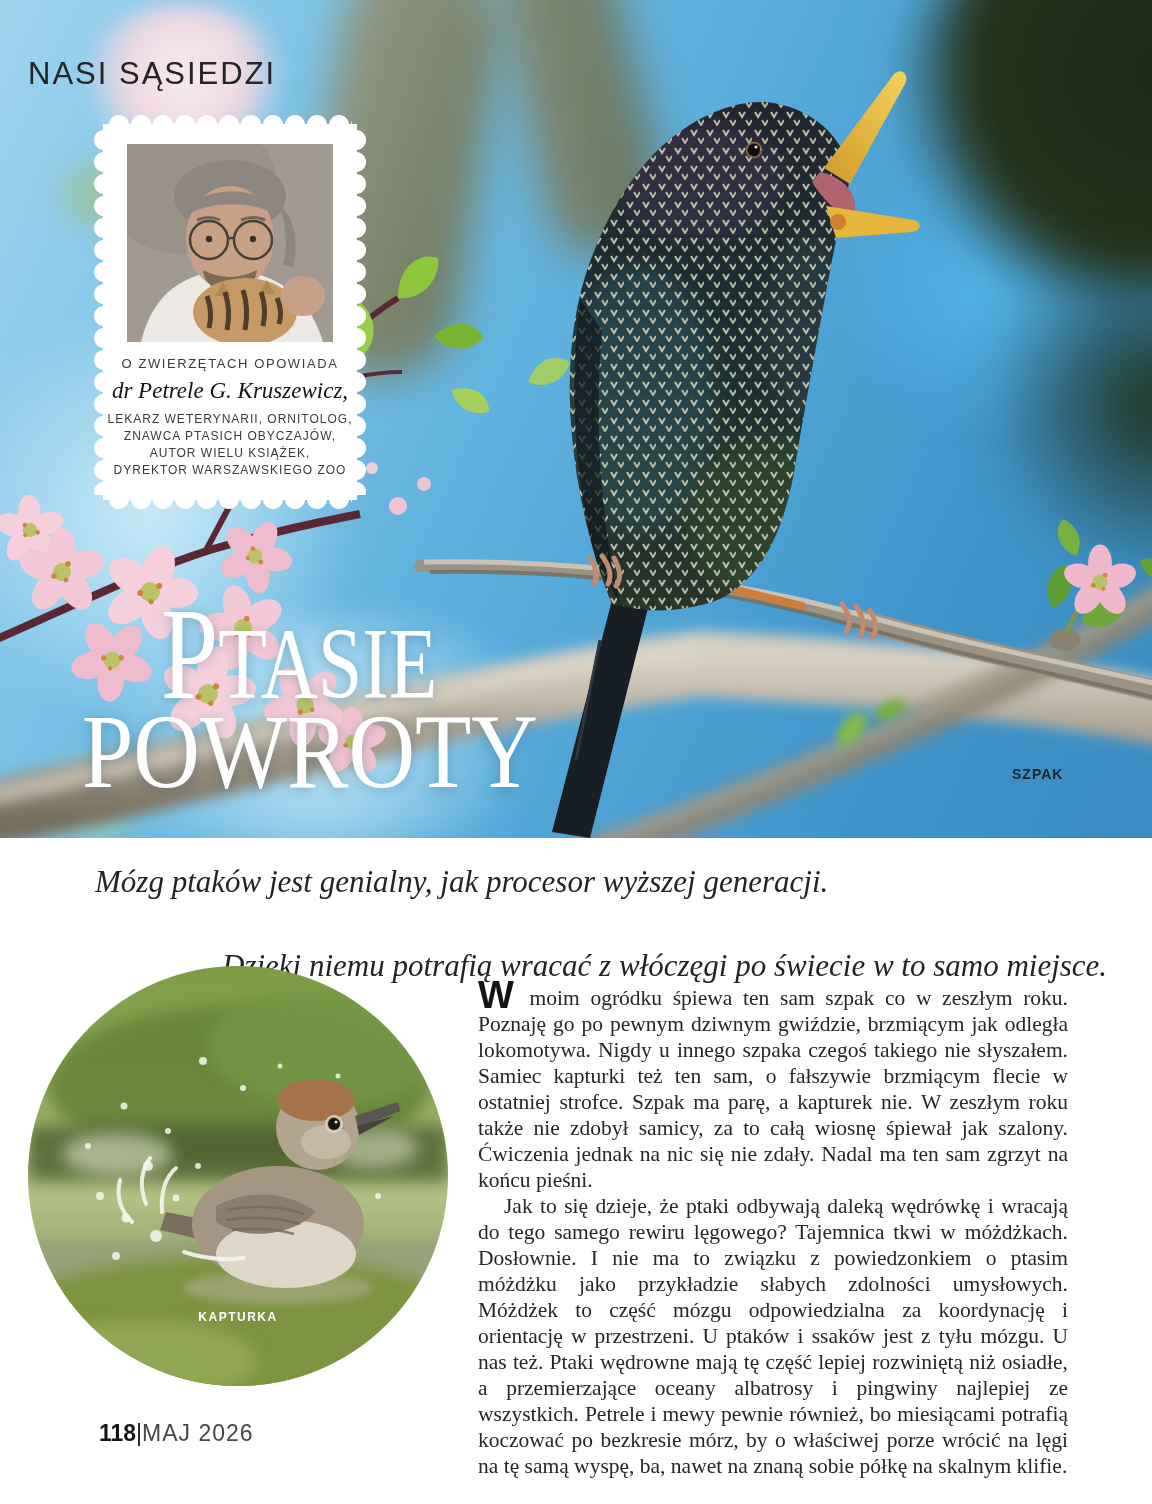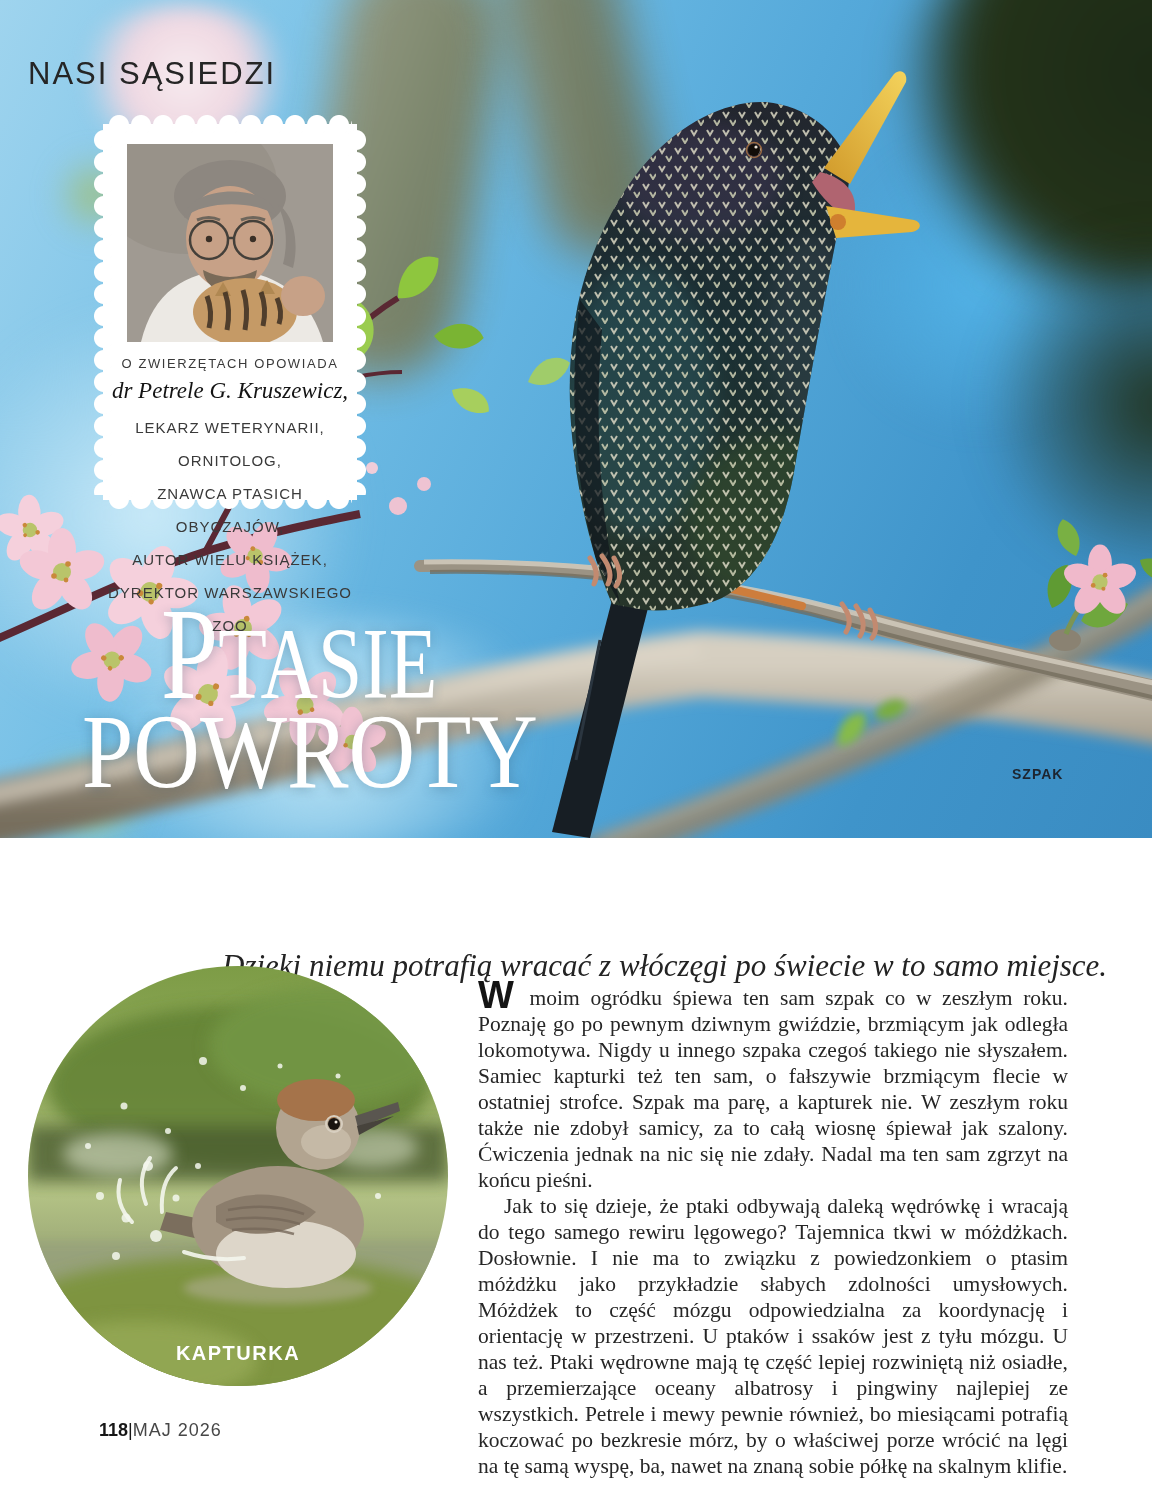--- a/index.html
+++ b/index.html
@@ -44,39 +44,39 @@
   .author-card{position:absolute;left:103px;top:124px;width:254px;height:376px;background:#fff;}
   .sc{position:absolute;}
   .sc-t{top:-9px;left:5px;right:5px;height:18px;background-image:radial-gradient(circle at 11px 10px,#fff 9.5px,rgba(255,255,255,0) 10.5px);background-size:22px 18px;background-repeat:repeat-x;}
   .sc-b{bottom:-9px;left:5px;right:5px;height:18px;background-image:radial-gradient(circle at 11px 8px,#fff 9.5px,rgba(255,255,255,0) 10.5px);background-size:22px 18px;background-repeat:repeat-x;}
   .sc-l{left:-9px;top:5px;bottom:5px;width:18px;background-image:radial-gradient(circle at 10px 11px,#fff 9.5px,rgba(255,255,255,0) 10.5px);background-size:18px 22px;background-repeat:repeat-y;}
   .sc-r{right:-9px;top:5px;bottom:5px;width:18px;background-image:radial-gradient(circle at 8px 11px,#fff 9.5px,rgba(255,255,255,0) 10.5px);background-size:18px 22px;background-repeat:repeat-y;}
   .portrait{position:absolute;left:24px;top:20px;width:206px;height:198px;overflow:hidden;}
   .card-text{position:absolute;left:0;right:0;top:232px;text-align:center;color:#3a3a3a;}
   .card-intro{font-size:13px;letter-spacing:1.6px;margin-bottom:7px;text-align:center;}
   .card-name{font-family:"Liberation Serif",serif;font-style:italic;font-size:23px;color:#141414;margin-bottom:7px;}
-  .card-cred{font-size:15px;letter-spacing:1px;line-height:33px;}
+  .card-cred{font-size:12px;letter-spacing:1px;line-height:17px;}
   
   .lede-line{position:absolute;font-family:"Liberation Serif",serif;font-style:italic;
              font-size:31px;color:#232323;white-space:nowrap;}
   .lede-1{left:95px;top:864px;}
   .lede-2{left:222px;top:948px;text-align:center;}
   
   .circle-photo{position:absolute;left:28px;top:966px;width:420px;height:420px;border-radius:50%;overflow:hidden;}
-  .circle-caption{position:absolute;left:28px;top:1342px;width:420px;text-align:center;
-                  font-size:20px;font-weight:700;letter-spacing:1.5px;color:#ffffff;}
+  .circle-caption{position:absolute;left:28px;top:1310px;width:420px;text-align:center;
+                  font-size:12px;font-weight:700;letter-spacing:1.5px;color:#ffffff;}
   .article{position:absolute;left:478px;top:985px;width:590px;
            font-family:"Liberation Serif",serif;font-size:21.5px;line-height:26px;
            color:#262626;text-align:justify;}
   .article p{margin:0;}
   .article .p2{text-indent:26px;}
   .drop-w{font-family:"Liberation Sans",sans-serif;font-weight:700;font-size:38px;
           line-height:0;vertical-align:-3px;margin-right:5px;color:#141414;}
   
-  .folio{position:absolute;left:99px;top:1420px;font-size:18px;color:#161616;white-space:nowrap;}
+  .folio{position:absolute;left:99px;top:1420px;font-size:23px;color:#161616;white-space:nowrap;}
   .folio .num{font-weight:700;}
   .folio .issue{color:#474747;letter-spacing:1px;}
 </style>
 </head>
 <body>
 
 <div class="page">
 
   <div class="hero">
     <div class="layer skylight1"></div>
@@ -268,20 +268,21 @@
         <div class="card-intro">O ZWIERZĘTACH OPOWIADA</div>
         <div class="card-name">dr Petrele G. Kruszewicz,</div>
         <div class="card-cred">LEKARZ WETERYNARII, ORNITOLOG,</div>
         <div class="card-cred">ZNAWCA PTASICH OBYCZAJÓW,</div>
         <div class="card-cred">AUTOR WIELU KSIĄŻEK,</div>
         <div class="card-cred">DYREKTOR WARSZAWSKIEGO ZOO</div>
       </div>
     </div>
   </div>
 
+  <div class="lede-line lede-1">Mózg ptaków jest genialny, jak procesor wyższej generacji.</div>
   <div class="lede-line lede-2">Dzięki niemu potrafią wracać z włóczęgi po świecie w to samo miejsce.</div>
 
   <div class="circle-photo">
     <svg width="420" height="420" viewBox="0 0 420 420">
       <defs>
         <linearGradient id="mossBg" x1="0" y1="0" x2="0" y2="1">
           <stop offset="0" stop-color="#7d9c46"></stop>
             <stop offset=".3" stop-color="#93ab5e"></stop>
           <stop offset=".55" stop-color="#b2c184"></stop>
             <stop offset=".72" stop-color="#97a374"></stop>

